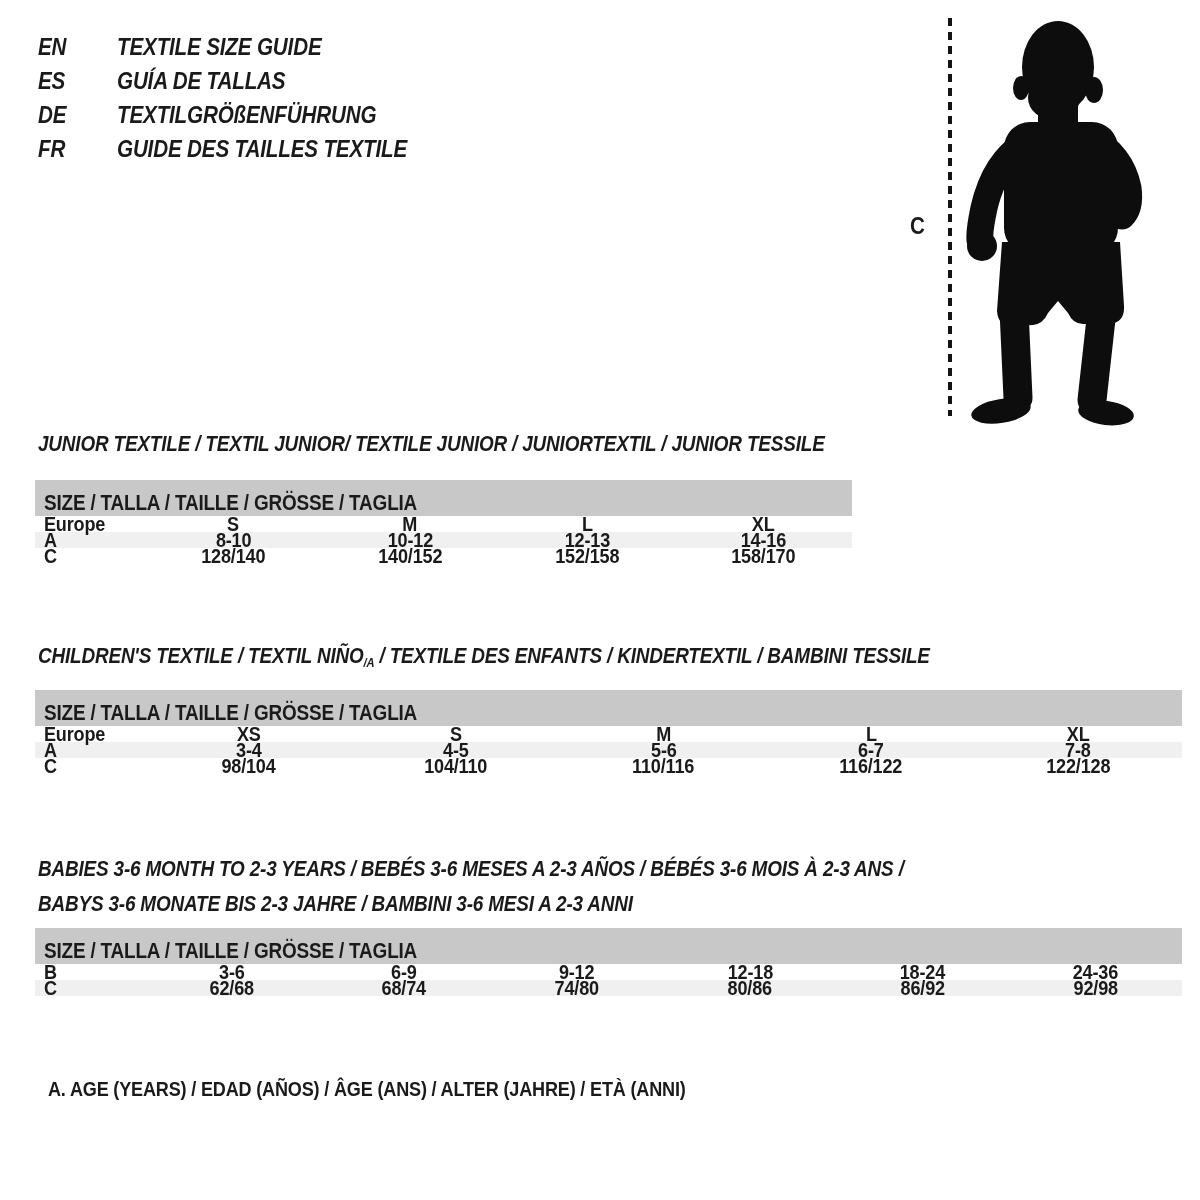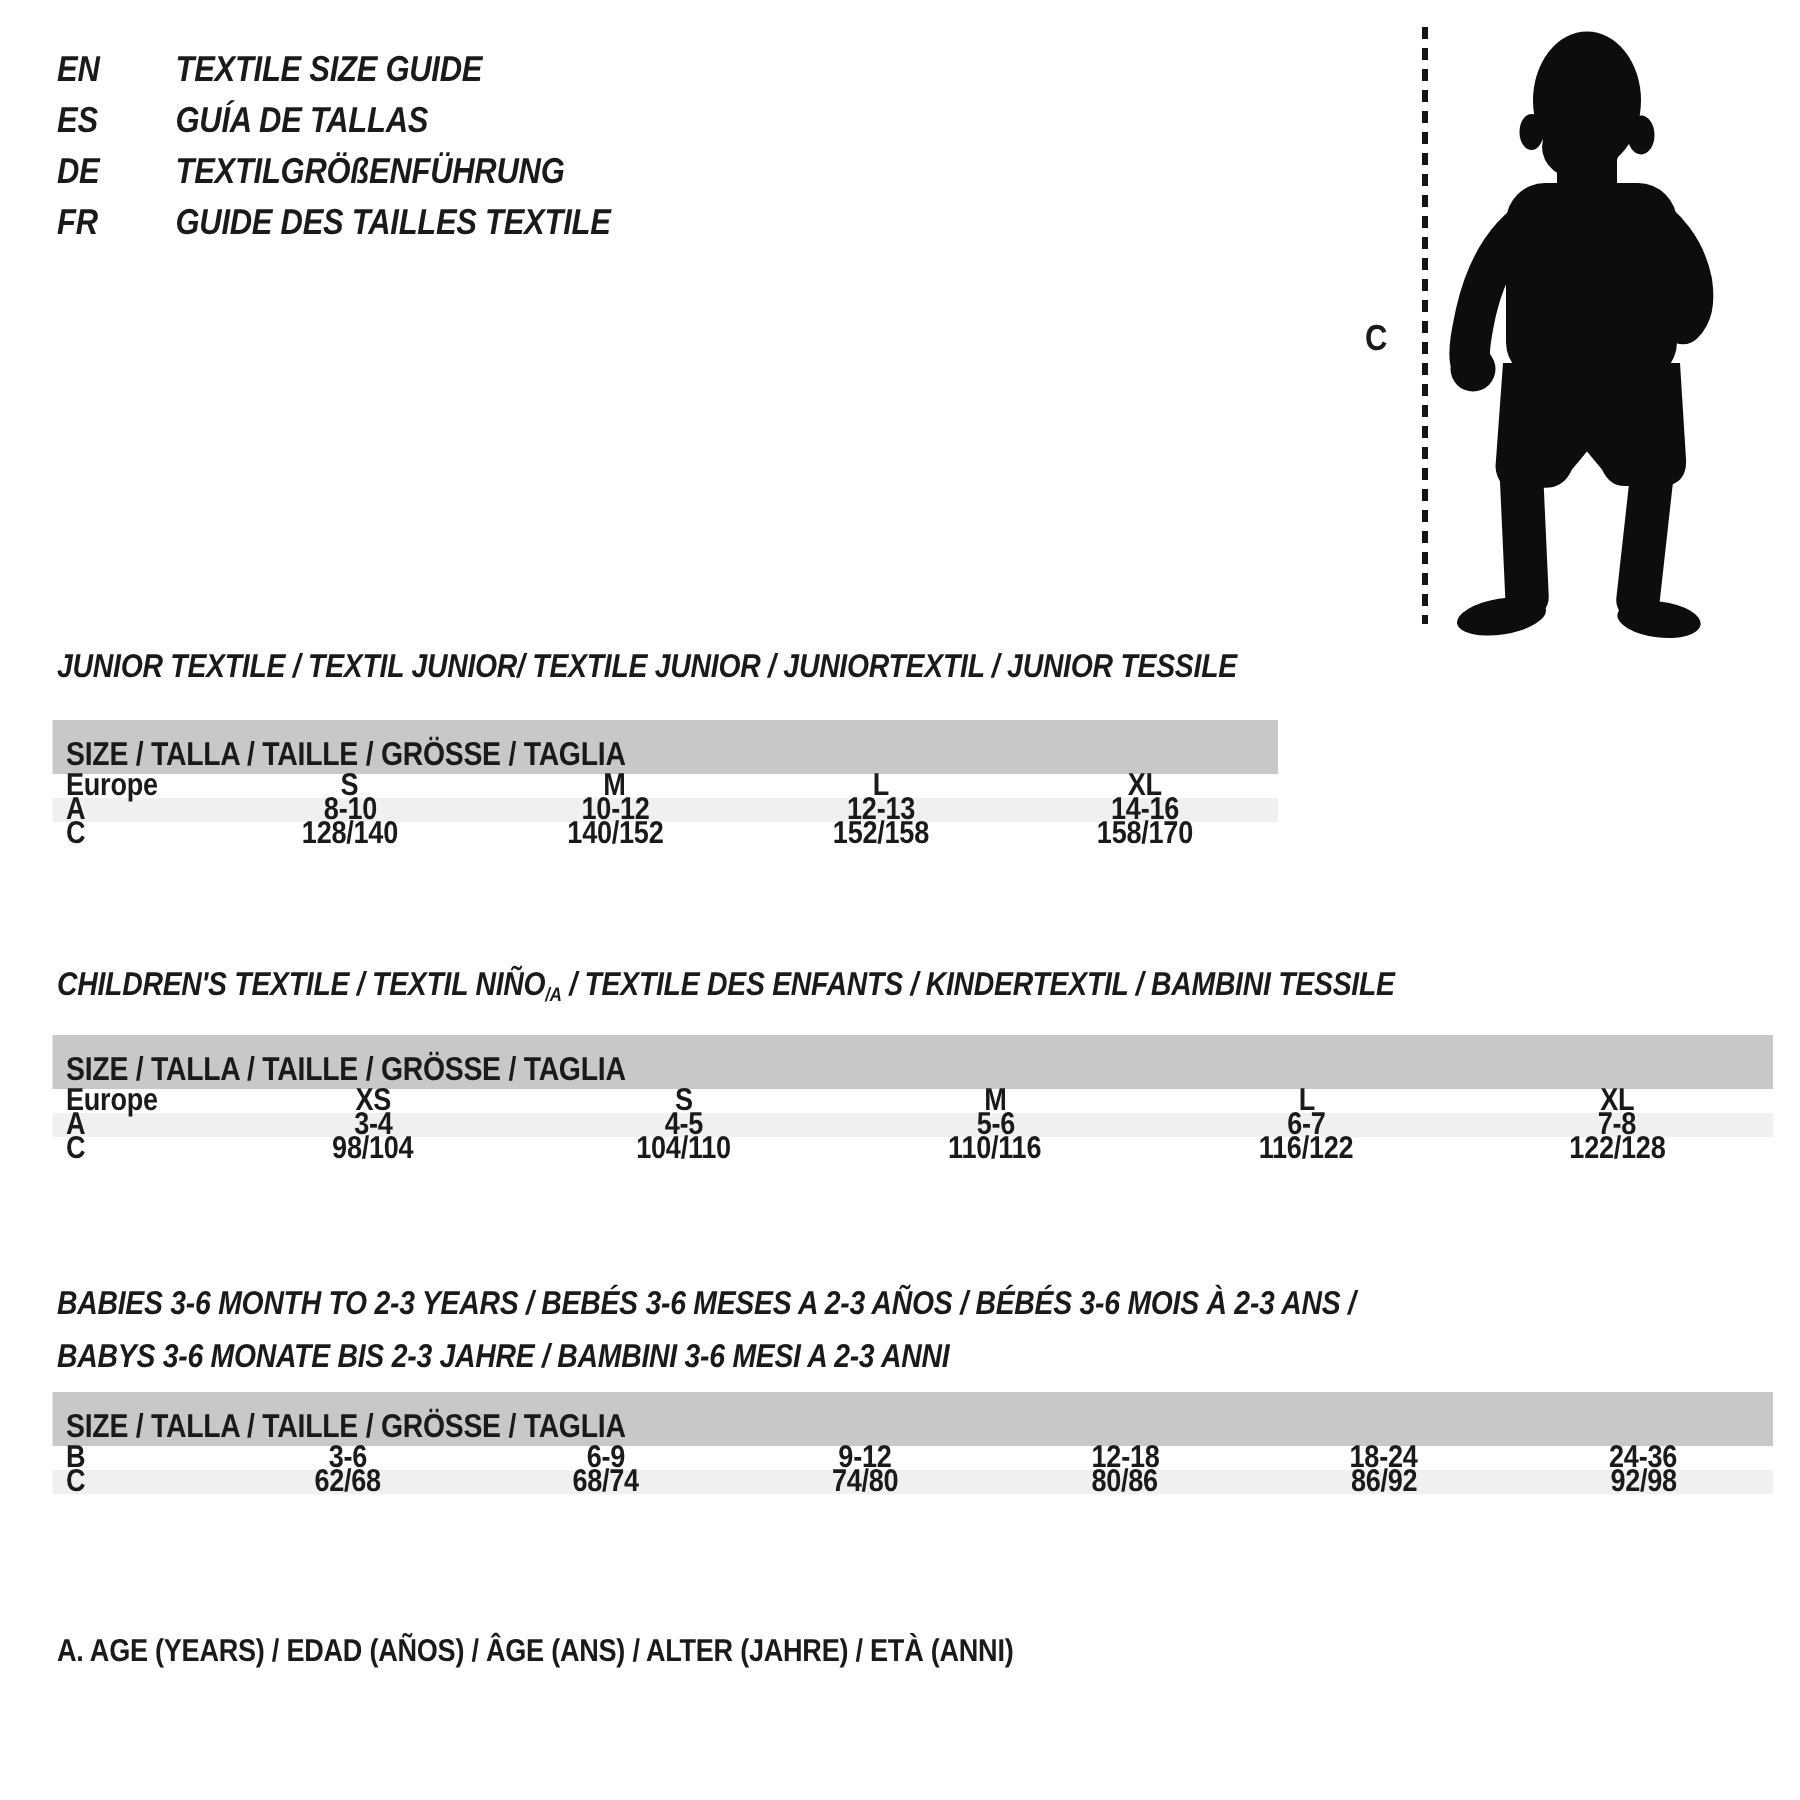--- a/index.html
+++ b/index.html
@@ -40,21 +40,21 @@
   .band {
     height:36px; background:#c8c8c8; display:flex; align-items:flex-end;
     padding-left:9px; box-sizing:border-box; font-size:22px;
   }
   .trow { height:16px; display:flex; align-items:center; font-size:21px; }
   .trow.stripe { background:#f0f0f0; }
   .rlabel { flex:0 0 110px; width:110px; padding-left:9px; box-sizing:border-box; }
   .cell { flex:1 1 0; text-align:center; }
 
   
-  .legend { position:absolute; left:38px; top:1070px; font-size:21px; line-height:38px;margin-top:12px; }
+  .legend { position:absolute; left:48px; top:1070px; font-size:21px; line-height:38px; }
 </style>
 </head>
 <body>
 
 <div class="page">
 
   <div class="langs">
     <div class="lang-row">
       <span class="lang-code"><span class="cond">EN</span></span>
       <span class="cond">TEXTILE SIZE GUIDE</span>

